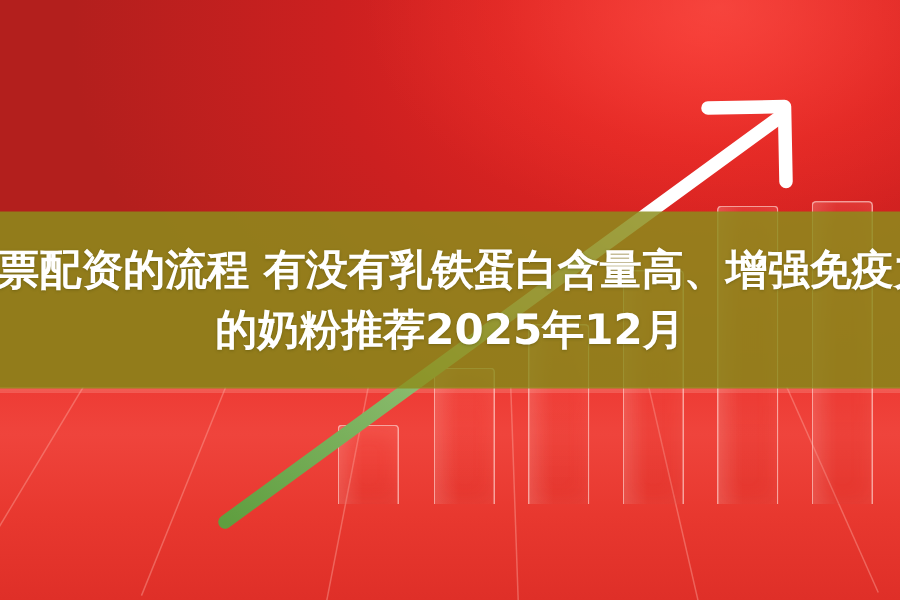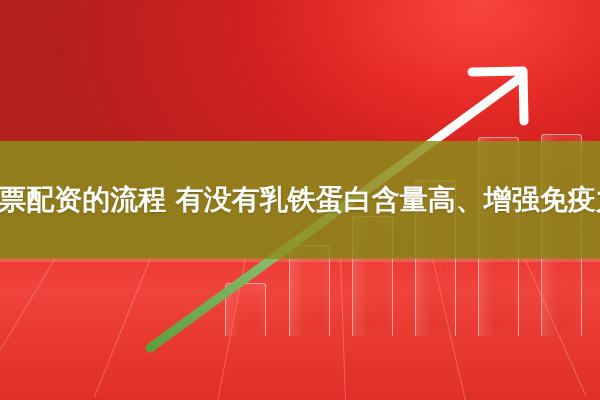--- a/index.html
+++ b/index.html
@@ -120,15 +120,16 @@
         </linearGradient>
       </defs>
       <path d="M150 348 L520 78" stroke="url(#agrad)" stroke-width="9" stroke-linecap="round" fill="none"></path>
       <path d="M472 72 L523 71 L524 121" stroke="#ffffff" stroke-width="9" stroke-linecap="round" stroke-linejoin="round" fill="none"></path>
     </svg>
   </div>
 
   <div class="band"></div>
   <div class="headline">
     <div class="hl-1">股票配资的流程 有没有乳铁蛋白含量高、增强免疫力</div>
+    <div class="hl-2">的奶粉推荐2025年12月</div>
   </div>
 
 </div>
 
 </body></html>

